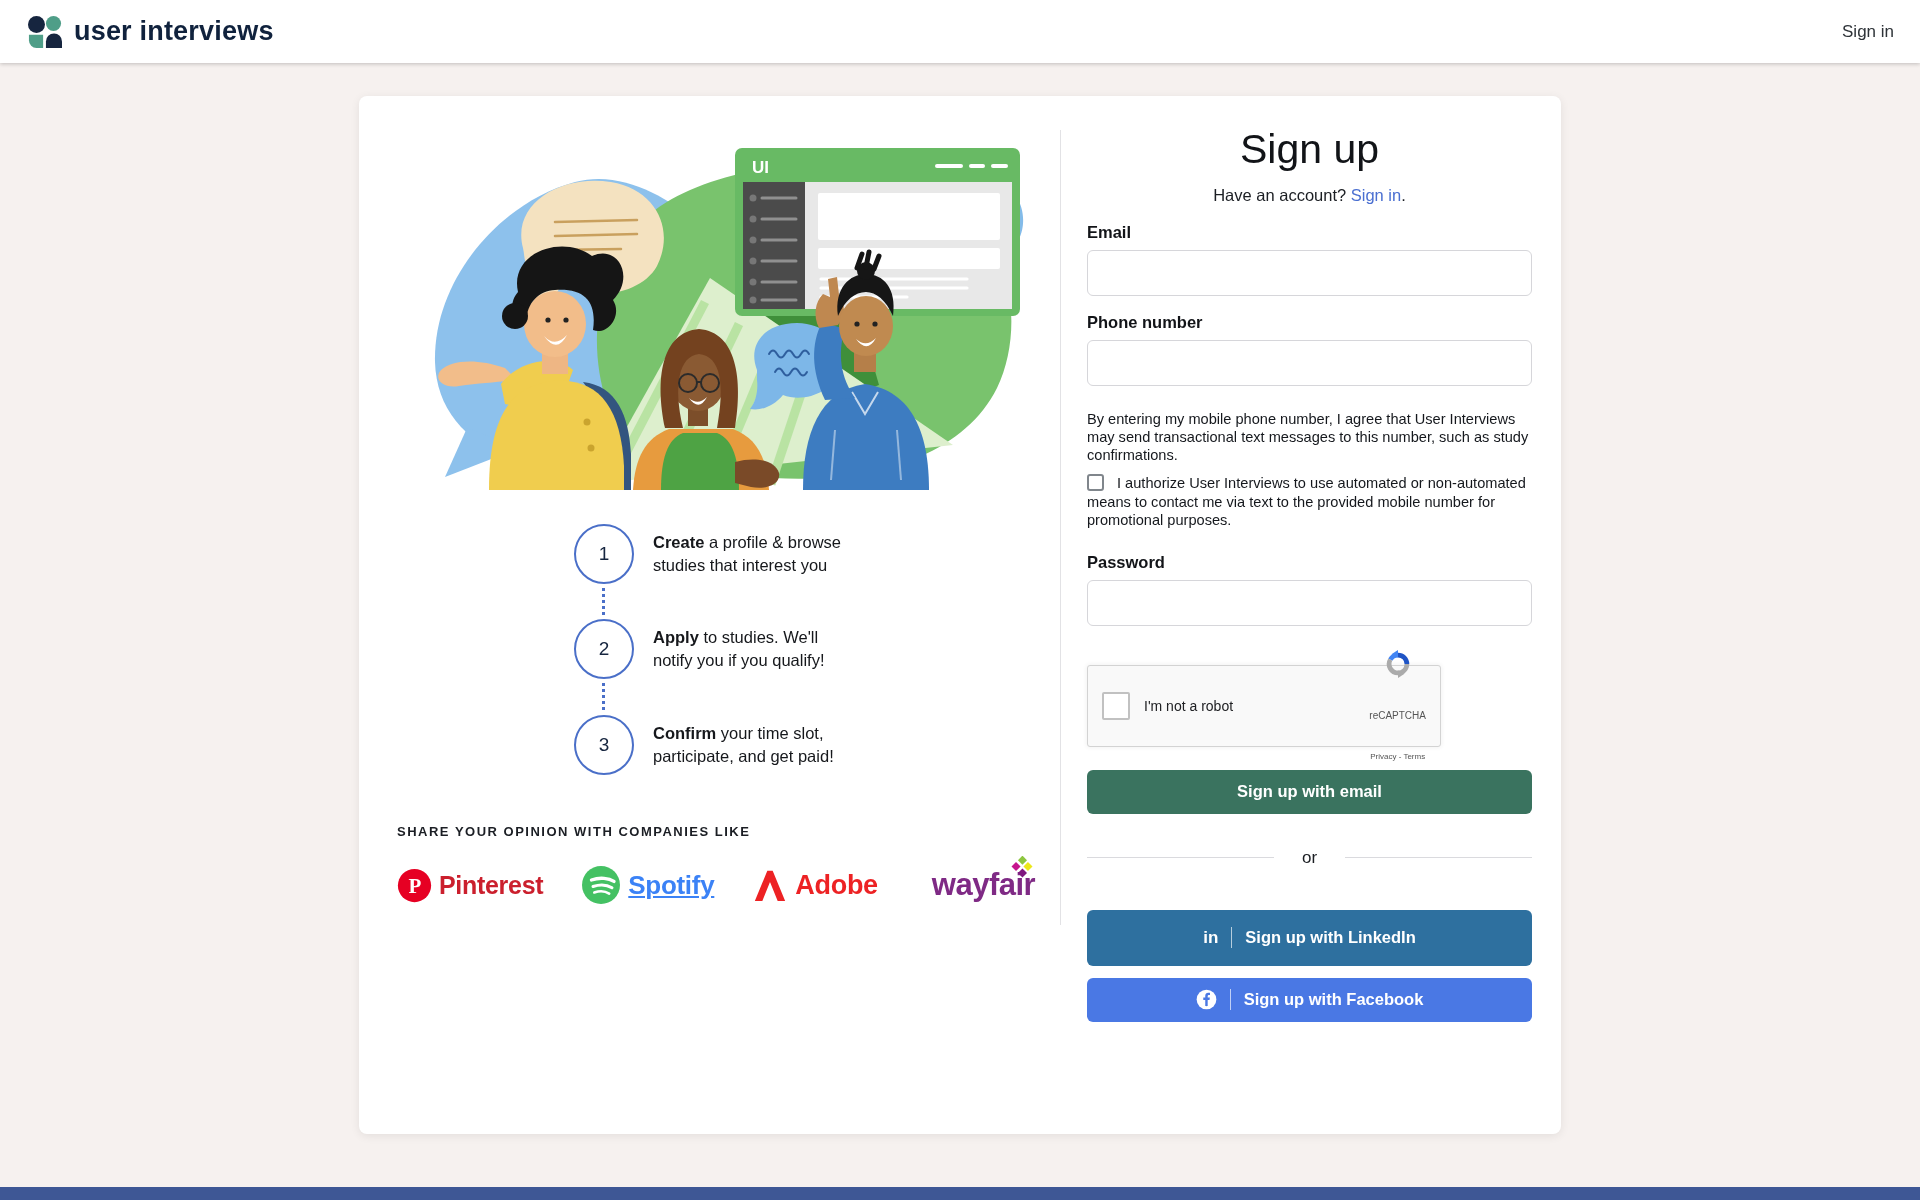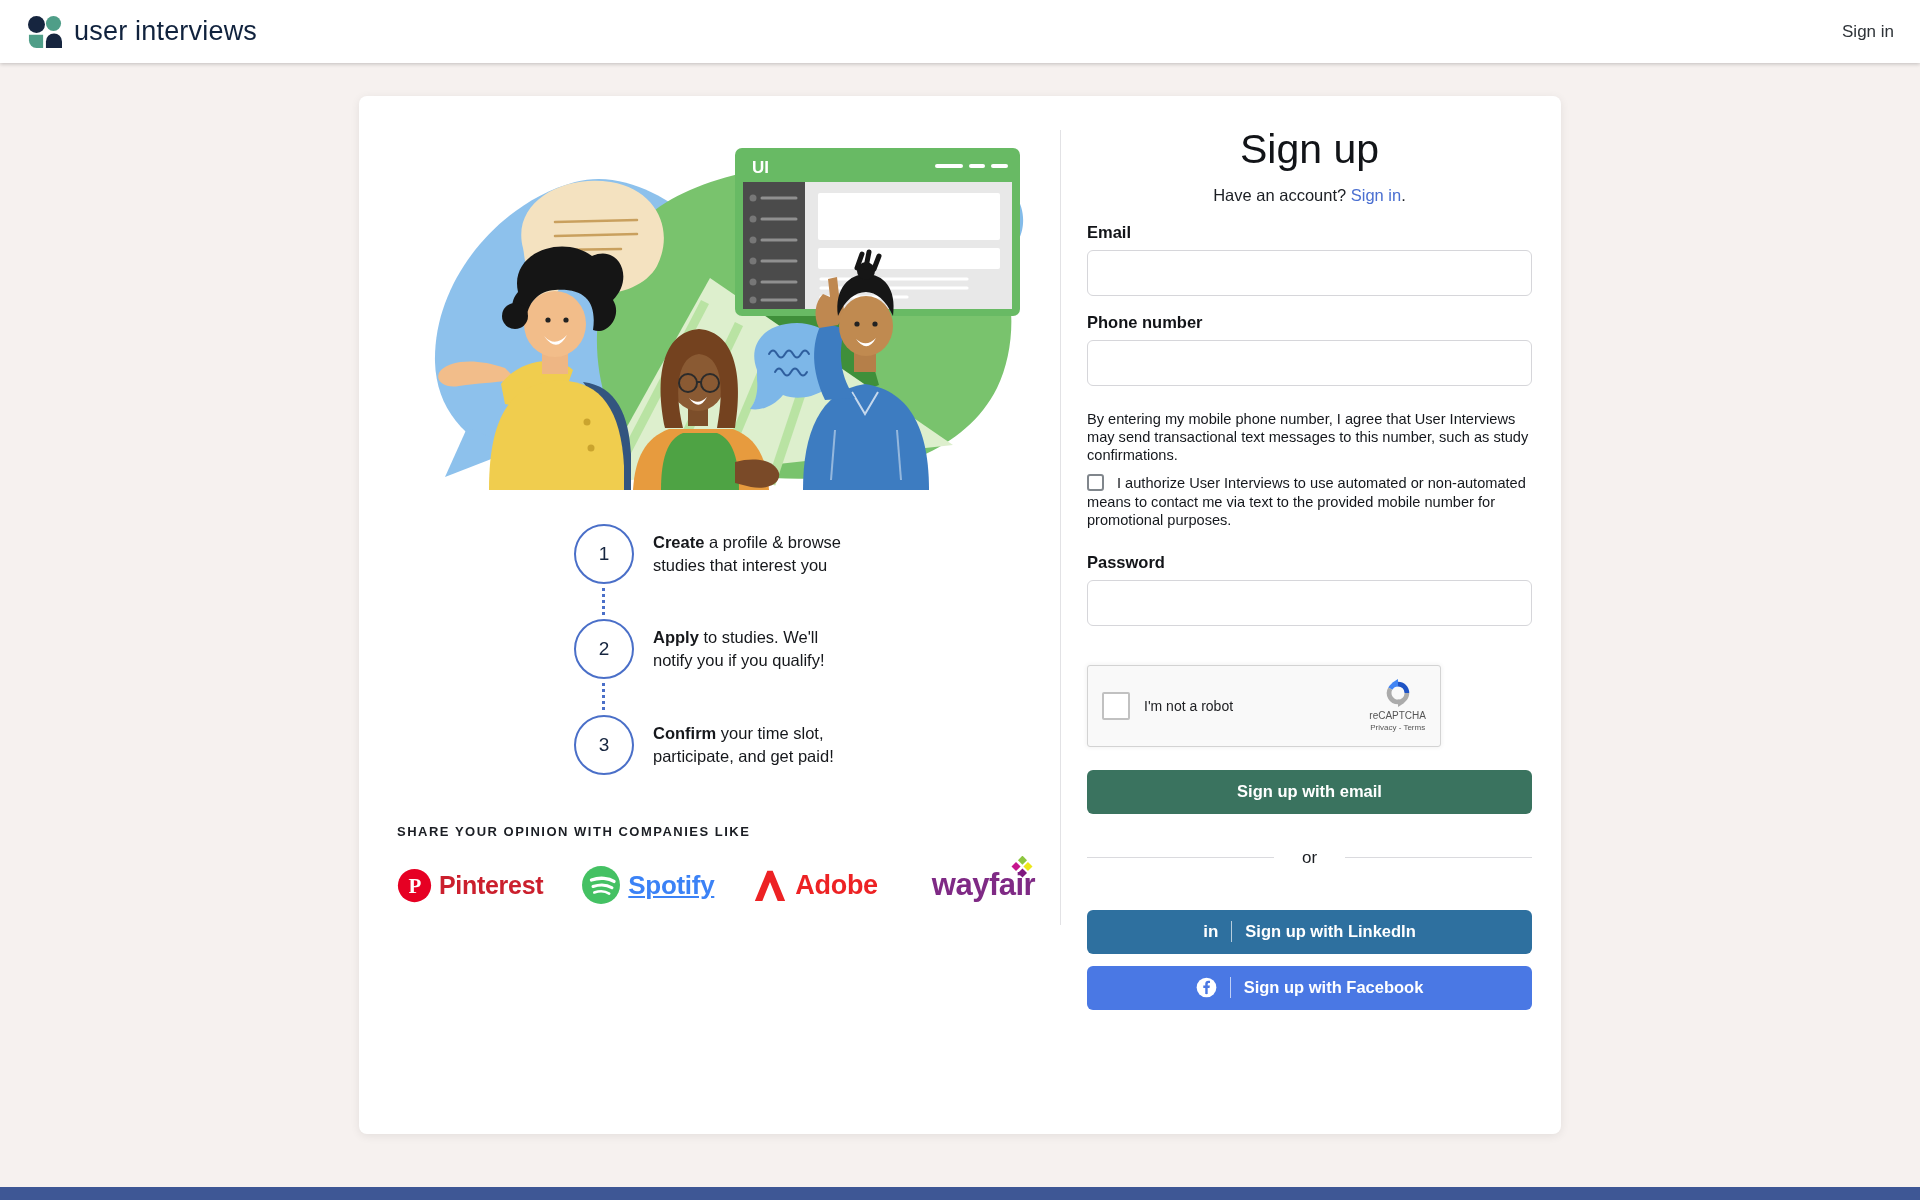--- a/index.html
+++ b/index.html
@@ -4,21 +4,21 @@
 <style>
   * { margin:0; padding:0; box-sizing:border-box; }
   html,body { width:1920px; height:1200px; }
   body { font-family:"Liberation Sans", sans-serif; background:#f6f1ef; color:#1b1e23; }
   .page { position:relative; width:1920px; height:1200px; background:#f6f1ef; overflow:hidden; }
 
   
   .header { position:absolute; top:0; left:0; width:100%; height:63px; background:#fff;
             display:flex; align-items:center; padding:0 26px; box-shadow:0 1px 4px rgba(0,0,0,.22); z-index:5; }
   .brand { display:flex; align-items:center; gap:10px; }
-  .brand-text { font-size:27px; font-weight:400; color:#10223d; letter-spacing:.2px; }
+  .brand-text { font-size:27px; font-weight:700; color:#10223d; letter-spacing:.2px; }
   .signin-link { margin-left:auto; font-size:17px; color:#2e3338; text-decoration:none; cursor:pointer; }
 
   
   .card { position:absolute; left:359px; top:96px; width:1202px; height:1038px; background:#fff;
           border-radius:8px; box-shadow:0 2px 10px rgba(0,0,0,.08); display:flex; }
 
   .left-pane { position:relative; width:701px; height:100%; }
   .right-pane { position:relative; width:501px; height:100%; padding:0 29px 0 27px; }
   .right-pane::before { content:""; position:absolute; left:0; top:34px; height:795px; width:1px; background:#e2e2e5; }
 
@@ -57,36 +57,36 @@
                 border-radius:6px; font-size:16px; padding:0 12px; outline:none; background:#fff; }
   .disclaimer { margin-top:24px; font-size:14.6px; line-height:1.24; color:#15181d; }
   .authorize { margin-top:10px; font-size:14.6px; line-height:1.26; color:#15181d; }
   .checkbox { display:inline-block; width:17px; height:17px; border:2px solid #80868c; border-radius:3px;
               vertical-align:-3px; margin-right:13px; background:#fff; cursor:pointer; }
 
   .recaptcha { margin-top:39px; width:354px; height:82px; background:#f9f9f9; border:1px solid #d3d3d3;
                border-radius:3px; box-shadow:0 0 4px 1px rgba(0,0,0,.05); display:flex; align-items:center; padding:0 14px; }
   .rc-checkbox { width:28px; height:28px; background:#fff; border:2px solid #c1c1c1; border-radius:2px; cursor:pointer; flex:none; }
   .rc-label { margin-left:14px; font-size:14px; color:#202124; }
-  .rc-right { margin-left:auto; display:flex; flex-direction:column; align-items:center; line-height:1.25; }
+  .rc-right { margin-left:auto; display:flex; flex-direction:column; align-items:center; line-height:1.25;gap:29px; }
   .rc-brand { font-size:10px; color:#555; margin-top:2px; }
   .rc-links { font-size:8px; color:#555; }
   .rc-links span { cursor:pointer; }
 
   .terms { margin-top:25px; font-size:14.6px; line-height:1.28; color:#15181d; }
   .terms a { color:#4a6fd1; text-decoration:underline; cursor:pointer; }
 
   .btn { display:flex; align-items:center; justify-content:center; width:100%; border:none;
          border-radius:6px; color:#fff; font-weight:700; font-size:16.5px; cursor:pointer;
          font-family:"Liberation Sans", sans-serif; }
   .btn-email { margin-top:23px; height:44px; background:#3a735f; }
   .or-row { margin-top:34px; display:flex; align-items:center; gap:28px; }
   .or-line { flex:1; height:1px; background:#dadade; }
   .or-text { font-size:17px; color:#1b1e23; }
-  .btn-linkedin { margin-top:42px; height:44px; background:#2e709f; gap:13px; }
+  .btn-linkedin { margin-top:42px; height:56px; background:#2e709f; gap:13px; }
   .btn-facebook { margin-top:12px; height:44px; background:#4a78e4; gap:13px; }
   .btn-sep { width:1px; height:21px; background:rgba(255,255,255,.65); }
   .li-glyph { font-size:17px; font-weight:700; }
   .fb-glyph { width:21px; height:21px; display:block; }
 
   .footer-strip { position:absolute; left:0; bottom:0; width:100%; height:13px; background:#3e5795; }
 </style>
 </head>
 <body>
 

